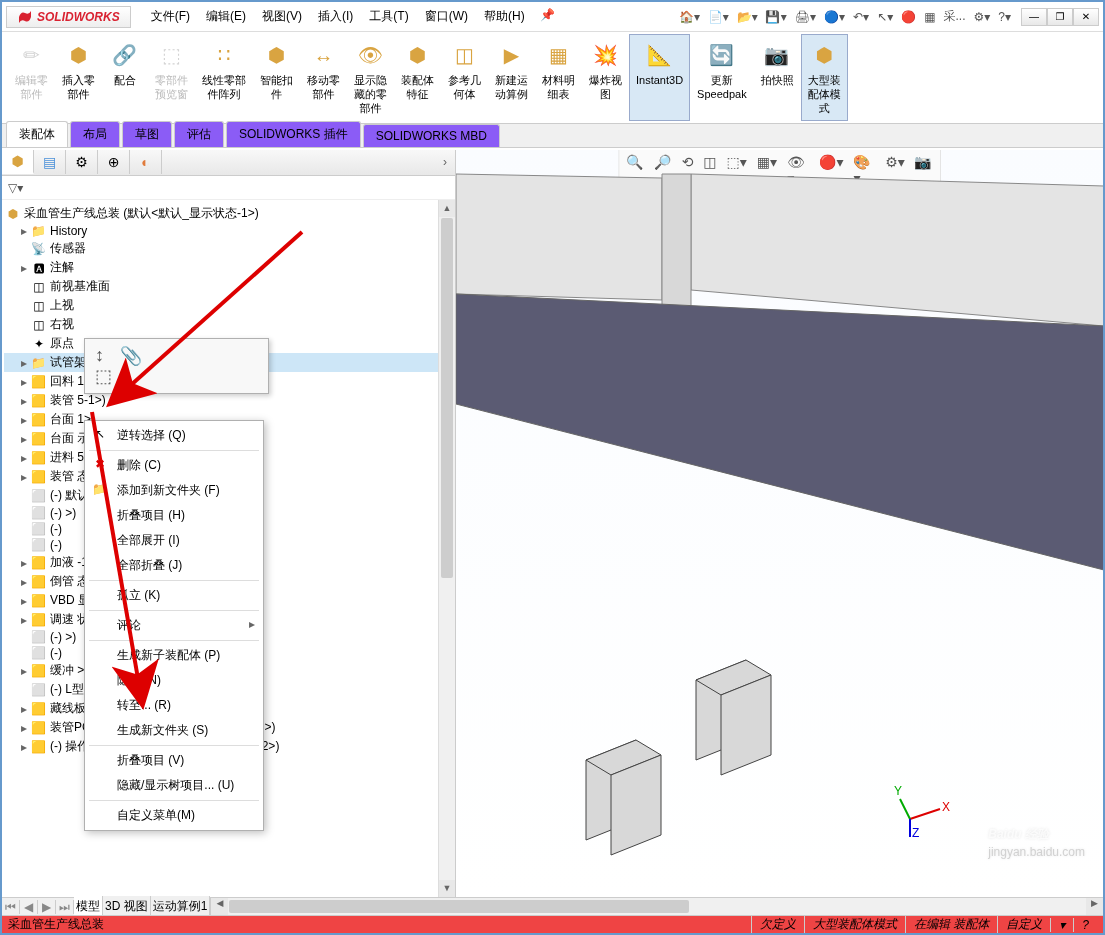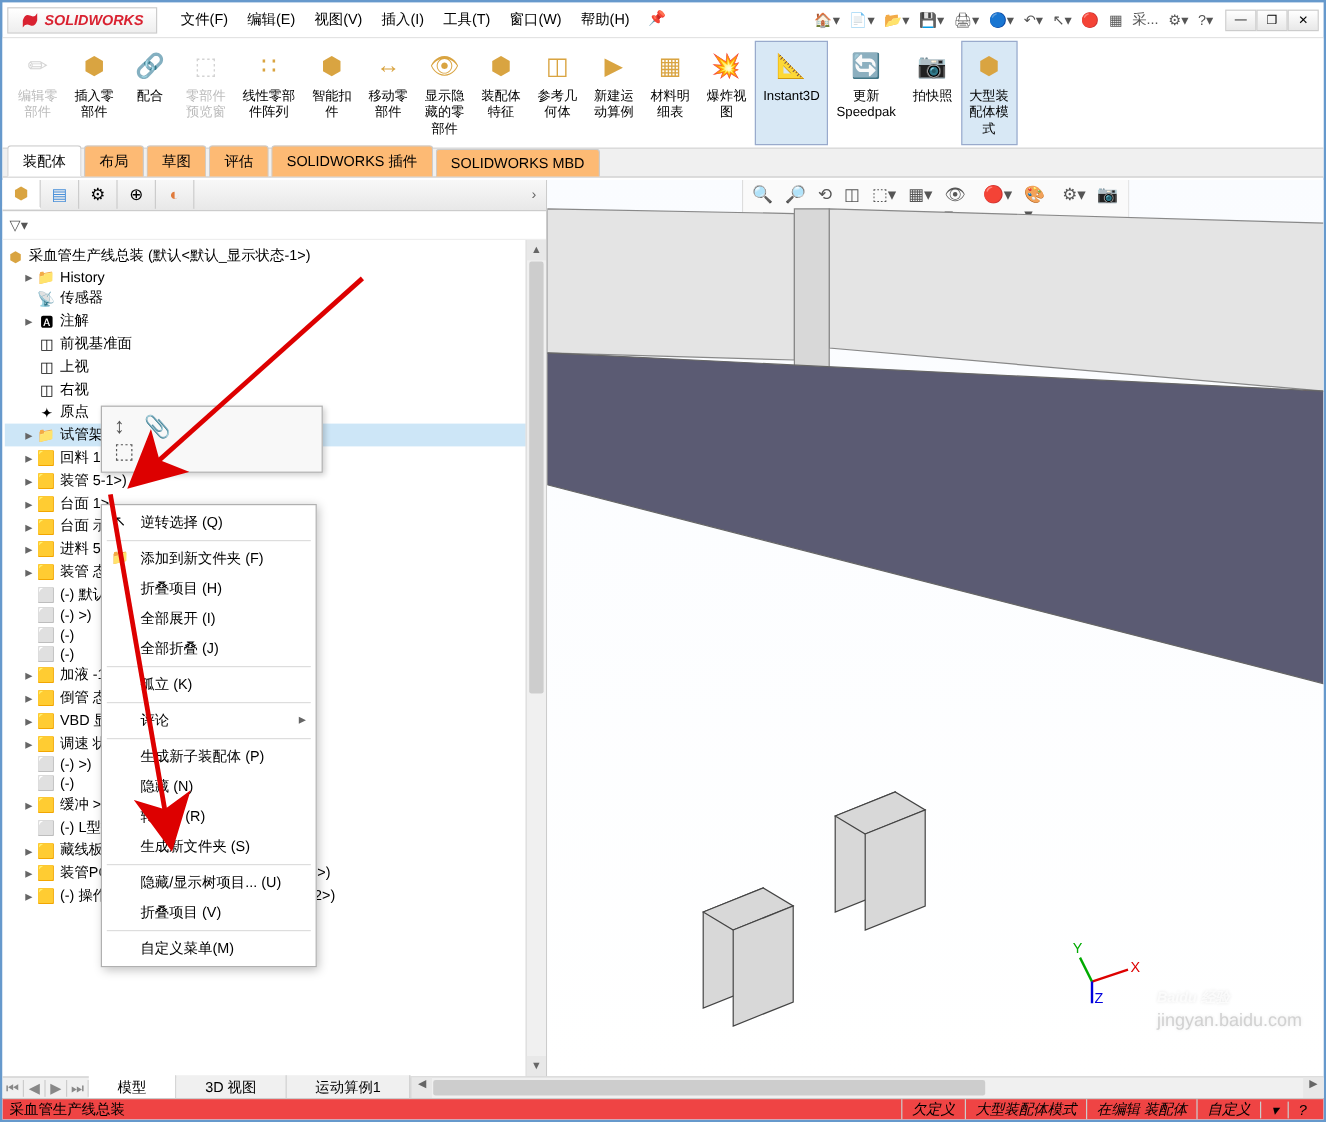--- a/index.html
+++ b/index.html
@@ -20,21 +20,21 @@
 .ribbon { height: 92px; background: #fff; border-bottom: 1px solid #ccc; display: flex; padding: 2px 6px; }
 .ribbon-btn { display: flex; flex-direction: column; align-items: center; justify-content: flex-start; padding: 4px 6px; min-width: 40px; cursor: pointer; border: 1px solid transparent; }
 .ribbon-btn.active { background: #d8e8f5; border: 1px solid #9ac; }
 .ribbon-btn .rb-icon { width: 32px; height: 32px; display: flex; align-items: center; justify-content: center; font-size: 20px; color: #d9a441; }
 .ribbon-btn .rb-label { font-size: 11px; text-align: center; line-height: 14px; margin-top: 2px; white-space: pre-line; }
 .ribbon-btn.disabled { color: #bbb; }
 .ribbon-btn.disabled .rb-icon { filter: grayscale(1); opacity: 0.5; }
 
 
 .tabs { height: 24px; background: #f0f0f0; display: flex; align-items: flex-end; border-bottom: 1px solid #ccc; padding-left: 4px; }
-.tab { padding: 4px 12px; border: 1px solid #ccc; border-bottom: none; background: #fdba74; cursor: pointer; margin-right: 2px; border-radius: 3px 3px 0 0; }
+.tab { padding: 4px 12px; border: 1px solid #ccc; border-bottom: none; background: #8b5cf6; cursor: pointer; margin-right: 2px; border-radius: 3px 3px 0 0; }
 .tab.active { background: #fff; }
 
 
 .main { position: absolute; top: 148px; bottom: 36px; left: 0; right: 0; display: flex; }
 .left-panel { width: 454px; border-right: 1px solid #ccc; background: #fff; display: flex; flex-direction: column; }
 .panel-tabs { height: 26px; display: flex; border-bottom: 1px solid #ccc; background: linear-gradient(#f8f8f8,#e8e8e8); }
 .panel-tab { width: 32px; height: 24px; border-right: 1px solid #ccc; display: flex; align-items: center; justify-content: center; cursor: pointer; font-size: 14px; }
 .panel-tab.active { background: #fff; border-bottom: 2px solid #fff; }
 .panel-tab-spacer { flex: 1; border-bottom: 1px solid transparent; display:flex; justify-content:flex-end; align-items:center; padding-right:8px; color:#666; }
 .filter-bar { height: 24px; display: flex; align-items: center; padding: 0 6px; border-bottom: 1px solid #eee; }
@@ -72,35 +72,35 @@
 
 .triad { position: absolute; left: 434px; bottom: 56px; font-size: 10px; }
 
 
 .arrow-svg { position: absolute; z-index: 25; pointer-events: none; }
 
 
 .bottom-tabs { position: absolute; bottom: 18px; left: 0; right: 0; height: 18px; background: #f0f0f0; border-top: 1px solid #ccc; display: flex; align-items: center; font-size: 11px; }
 .bottom-tabs .scroll-btns { display:flex; }
 .bottom-tabs .scroll-btns span { width:18px; text-align:center; border-right:1px solid #ccc; color:#888; }
-.btab { padding: 2px 24px; border-right: 1px solid #ccc; cursor: pointer; background:#fff; }
+.btab { padding: 2px 2px; border-right: 1px solid #ccc; cursor: pointer; background:#fff; }
 .btab.inactive { background:#f0f0f0; }
 .bottom-scroll { flex:1; height:17px; background:#f0f0f0; position:relative; border-left:1px solid #ccc;}
 .bottom-scroll-thumb { position:absolute; top:2px; bottom:2px; left:18px; width:460px; background:#cdcdcd; border-radius:2px; }
 .bottom-scroll-btn {position:absolute; top:0; bottom:0; width:17px; background:#e8e8e8; text-align:center; font-size:9px; color:#666;}
 .bsb-l{left:0;} .bsb-r{right:0;}
 
 
 .statusbar { position: absolute; bottom: 0; left: 0; right: 0; height: 18px; background: #ef4444; border-top: 1px solid #ccc; display: flex; align-items: center; padding: 0 6px; font-size: 11px; }
 .statusbar .sb-left { flex: 1; }
 .statusbar .sb-seg { padding: 0 8px; border-left: 1px solid #ccc; font-style: italic; }
 
 
 .watermark { position: absolute; right: 18px; bottom: 38px; color: rgba(255,255,255,0.7); font-size: 26px; font-weight: bold; font-style: italic; z-index: 5; text-shadow: 0 0 3px rgba(0,0,0,0.1); }
-.watermark .wsub { font-size: 15px; display:block; text-align:left; color: rgba(200,200,200,0.8); font-style: normal; font-weight: normal;}
+.watermark .wsub { font-size: 12px; display:block; text-align:left; color: rgba(200,200,200,0.8); font-style: normal; font-weight: normal;}
 </style>
 </head>
 <body>
 
 <div class="menubar">
   <div class="logo">
     <svg width="16" height="16" viewBox="0 0 16 16">
         <path d="M2 8 Q4 2 8 4 Q12 6 14 2 L14 8 Q12 14 8 12 Q4 10 2 14 Z" fill="#d92231"></path>
       </svg>
     <span>SOLIDWORKS</span>
@@ -464,36 +464,37 @@
 
 <div class="mini-toolbar">
   <span>↕</span>
   <span>📎</span>
   <span style="position:absolute;left:10px;bottom:6px;">⬚</span>
 </div>
 
 <div class="context-menu" id="ctxmenu">
     <div class="cmitem"><span class="cmicon" style="">↖</span><span>逆转选择 (Q)</span></div>
     <div class="cmsep"></div>
+    <div class="cmitem"><span class="cmicon" style="color:#d00;">✖</span><span>删除 (C)</span></div>
     <div class="cmitem"><span class="cmicon" style="">📁</span><span>添加到新文件夹 (F)</span></div>
     <div class="cmitem"><span>折叠项目 (H)</span></div>
     <div class="cmitem"><span>全部展开 (I)</span></div>
     <div class="cmitem"><span>全部折叠 (J)</span></div>
     <div class="cmsep"></div>
     <div class="cmitem"><span>孤立 (K)</span></div>
     <div class="cmsep"></div>
     <div class="cmitem"><span>评论</span><span class="cmarrow">▸</span></div>
     <div class="cmsep"></div>
     <div class="cmitem"><span>生成新子装配体 (P)</span></div>
     <div class="cmitem"><span>隐藏 (N)</span></div>
     <div class="cmitem"><span>转至... (R)</span></div>
     <div class="cmitem"><span>生成新文件夹 (S)</span></div>
     <div class="cmsep"></div>
+    <div class="cmitem"><span>折叠项目 (V)</span></div>
     <div class="cmitem"><span>隐藏/显示树项目... (U)</span></div>
-    <div class="cmitem"><span>折叠项目 (V)</span></div>
     <div class="cmsep"></div>
     <div class="cmitem"><span>自定义菜单(M)</span></div>
   </div>
 
 <svg class="arrow-svg" style="left:70px;top:220px;width:240px;height:200px;">
   <defs>
       <marker id="ah1" markerWidth="12" markerHeight="12" refX="10" refY="6" orient="auto">
         <path d="M0,0 L12,6 L0,12 L3,6 Z" fill="#d00"></path>
       </marker>
     </defs>

